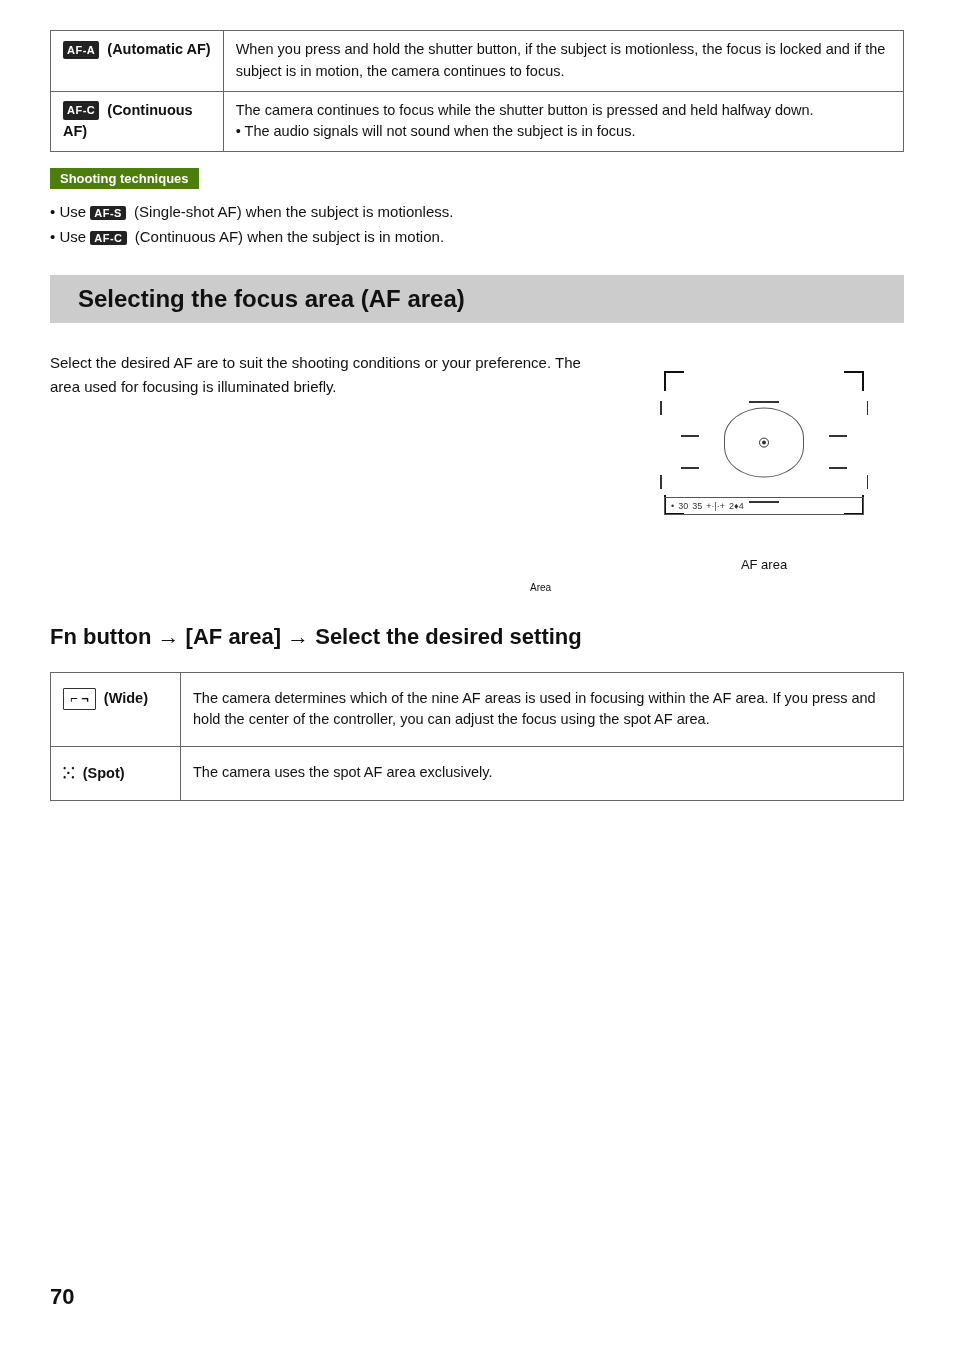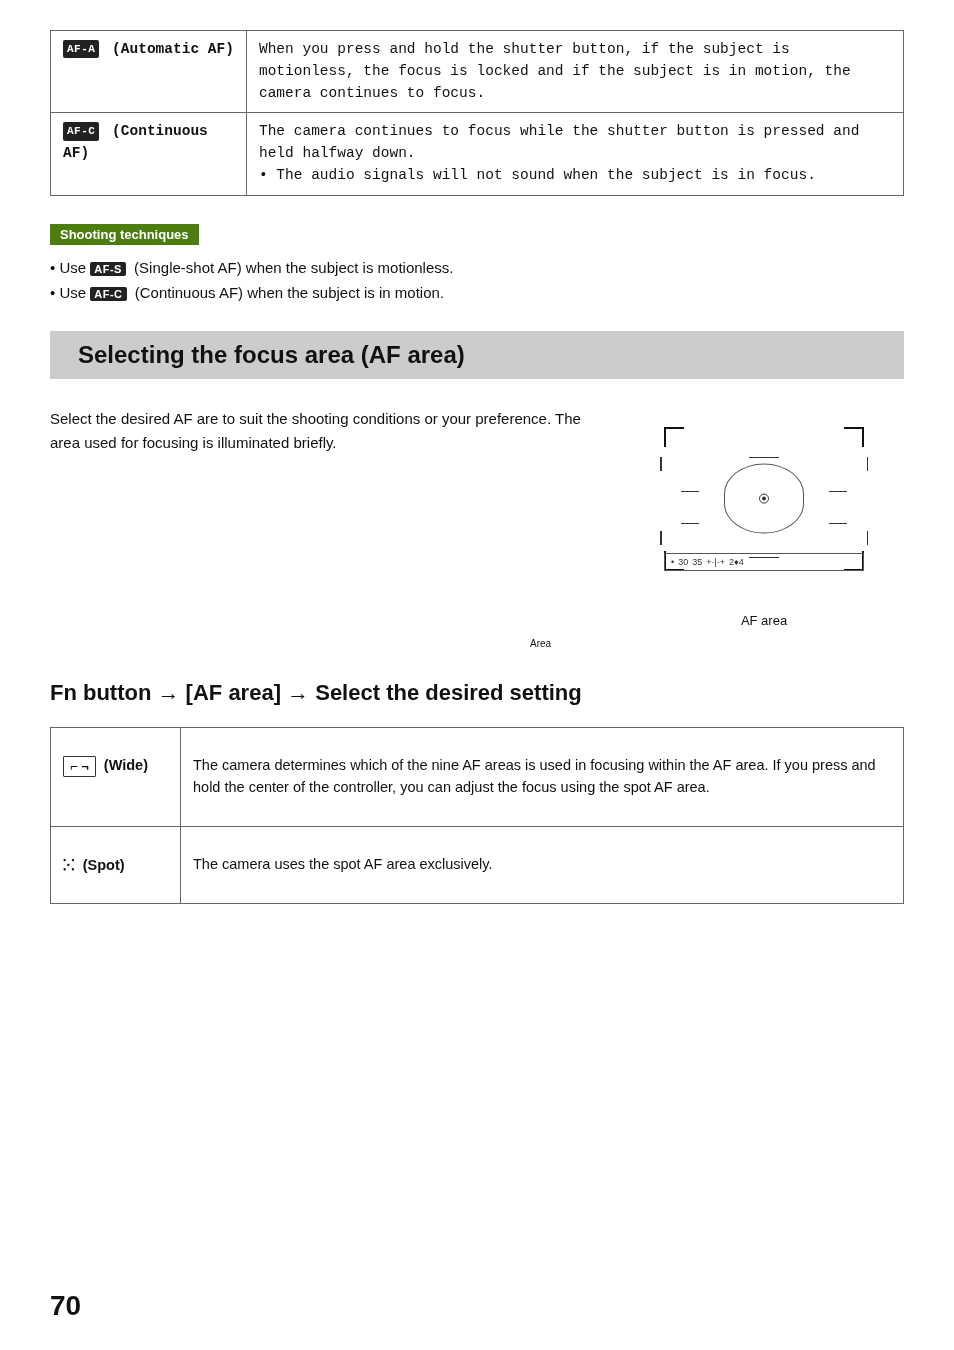--- a/index.html
+++ b/index.html
@@ -10,22 +10,21 @@
       color: #111;
       width: 954px;
       min-height: 1350px;
       padding: 30px 50px 40px 50px;
     }
 
     
     .af-table {
       width: 100%;
       border-collapse: collapse;
-      margin-bottom: 28px;
-      font-family: Liberation Mono, monospace;
+      margin-bottom: 16px;
     }
     .af-table td {
       border: 1px solid #666;
       padding: 8px 12px;
       vertical-align: top;
       font-size: 14.5px;
       line-height: 1.5;
     }
     .af-table td:first-child {
       width: 150px;
@@ -189,36 +188,36 @@
       line-height: 1.3;
     }
 
     
     .fn-table {
       width: 100%;
       border-collapse: collapse;
     }
     .fn-table td {
       border: 1px solid #666;
-      padding: 27px 12px;
+      padding: 15px 12px;
       vertical-align: top;
       font-size: 14.5px;
       line-height: 1.5;
     }
     .fn-table td:first-child {
       width: 130px;
       font-weight: bold;
     }
 
     
     .page-number {
       position: fixed;
-      bottom: 28px;
+      bottom: 40px;
       left: 50px;
-      font-size: 28px;
+      font-size: 22px;
       font-weight: bold;
     }
     .wide-bracket {
       display: inline-block;
       font-size: 13px;
       font-weight: bold;
       vertical-align: middle;
       margin-right: 4px;
       border: 1.5px solid #333;
       padding: 0 6px;

